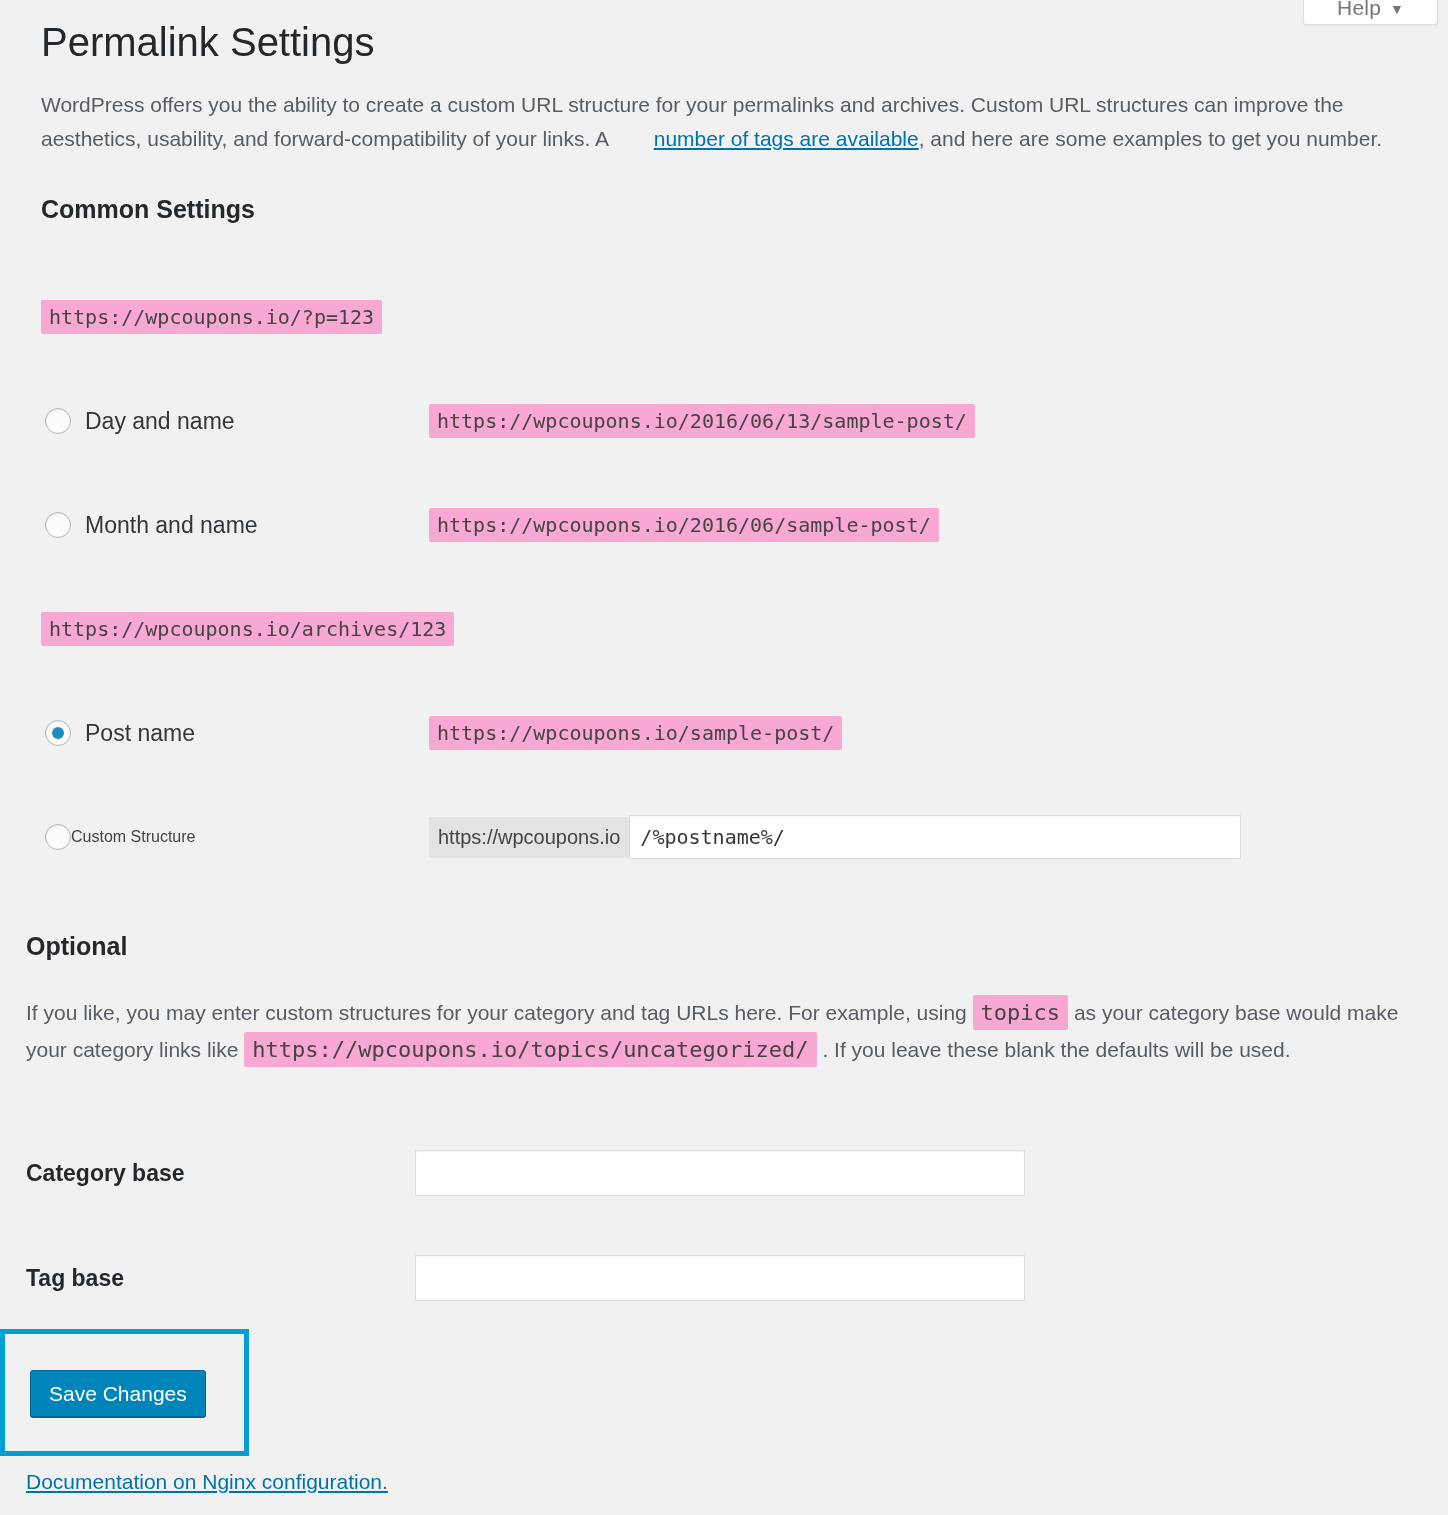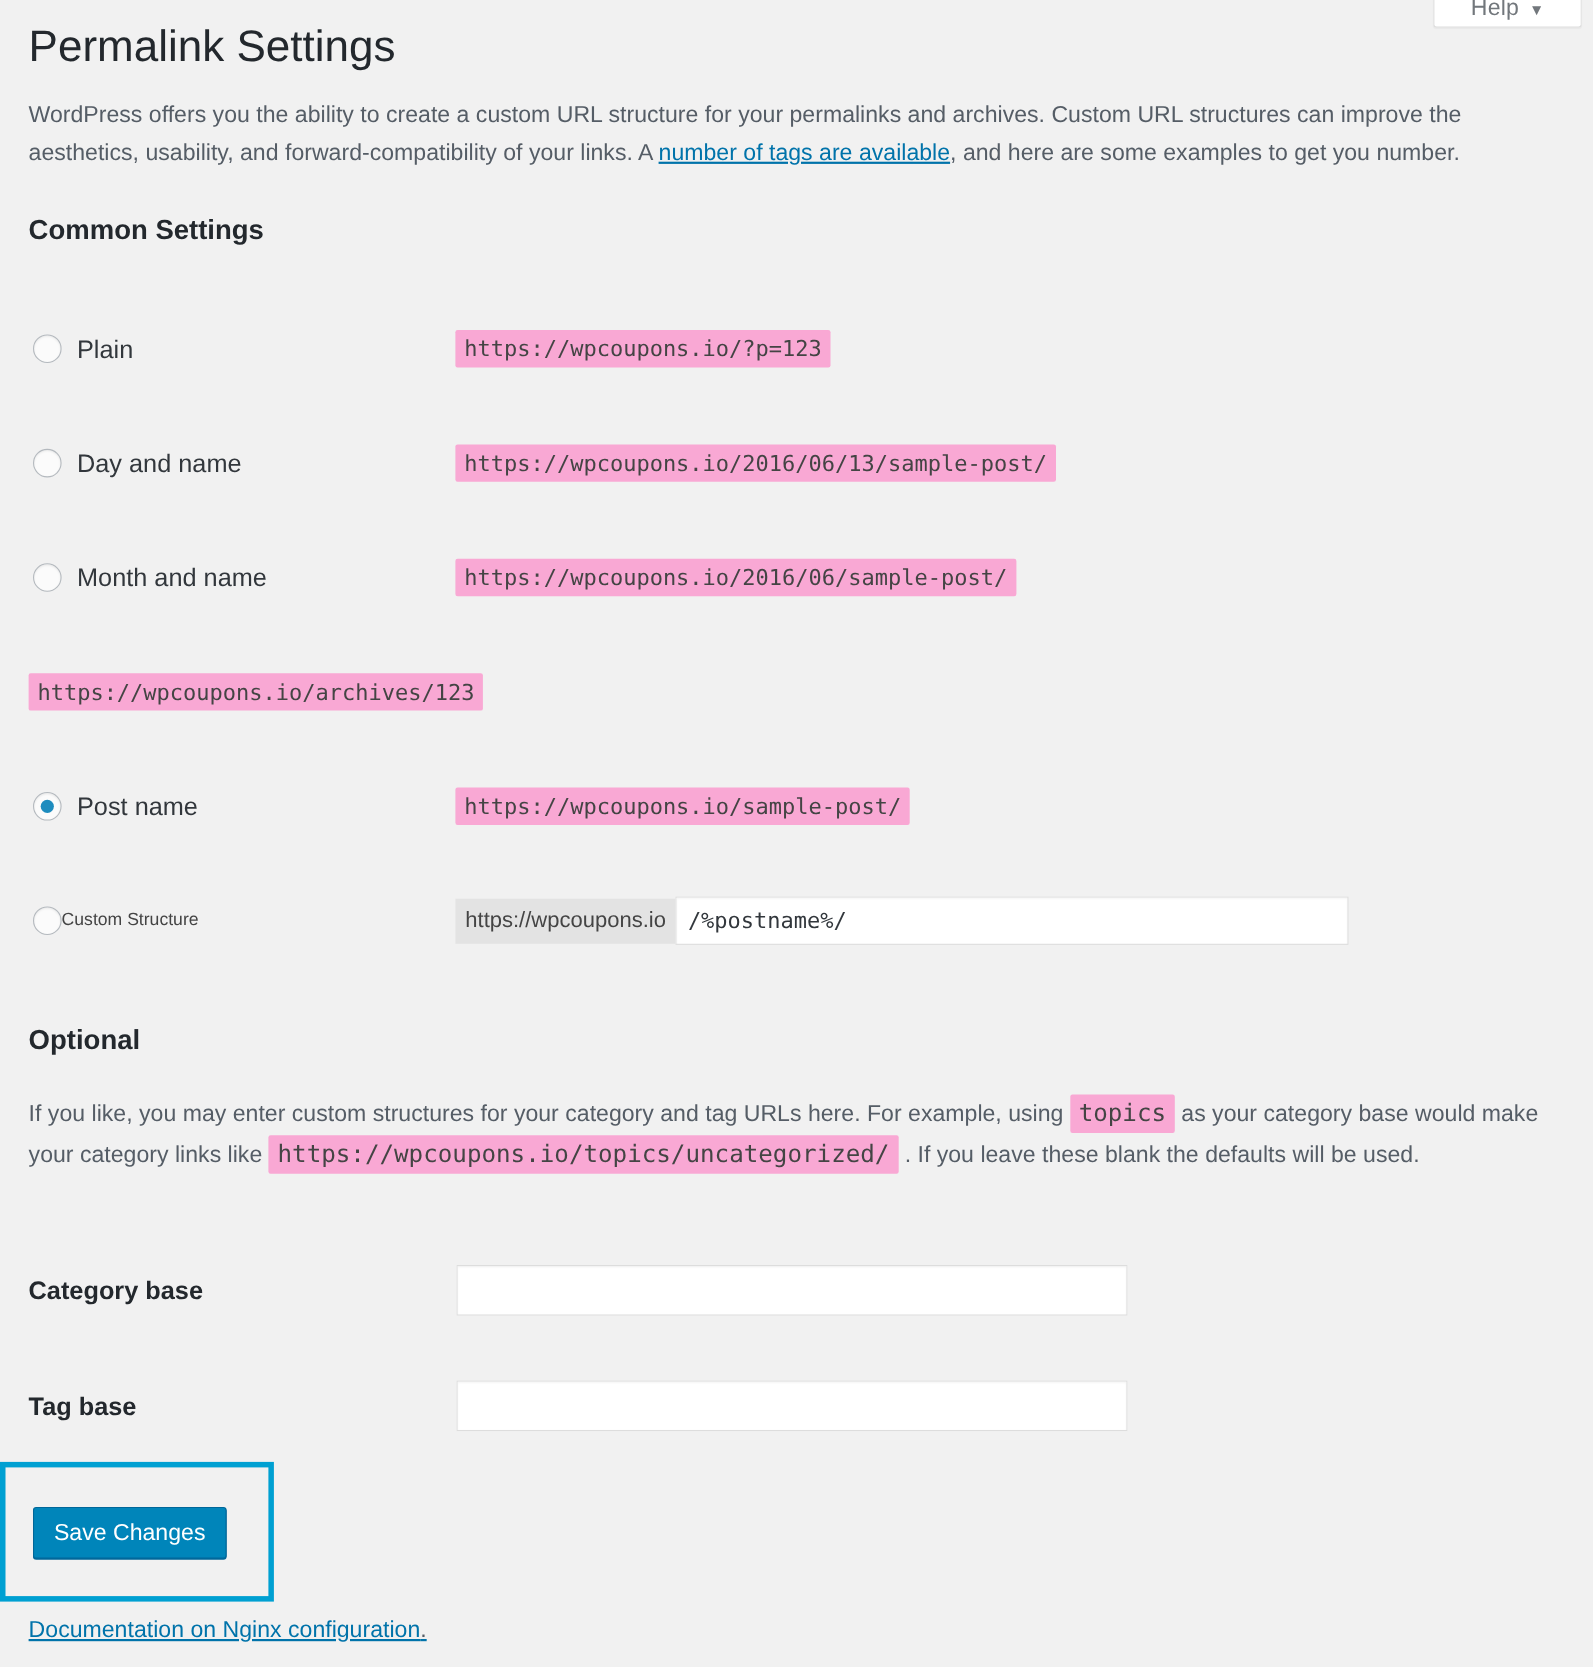--- a/index.html
+++ b/index.html
@@ -38,41 +38,42 @@
   }
   .help-btn .help-label { letter-spacing: 0.2px; }
   .help-btn .caret {
     font-size: 14px;
     margin-left: 9px;
     color: #72777c;
     line-height: 1.6;
   }
 
   
-  .wrap { padding: 0 26px; }
+  .wrap { padding: 0 41px; }
 
   h1.page-title {
     font-size: 40px;
     font-weight: 400;
     color: #23282d;
     margin: 0;
     padding: 18px 0 0 0;
     line-height: 1.2;
   }
 
   p.intro {
     font-size: 21px;
     line-height: 1.62;
     color: #555d66;
     margin: 22px 0 0 0;
     max-width: 1360px;
   }
   p.intro a, a.doc-link {
     color: #0073aa;
     text-decoration: underline;
+    margin-left: 40px;
   }
 
   h2.section-head {
     font-size: 25px;
     font-weight: bold;
     color: #23282d;
     margin: 36px 0 0 0;
     line-height: 1.4;
   }
   h2.optional-head {
@@ -252,24 +253,20 @@
 
   <h1 class="page-title">Permalink Settings</h1>
 
   <p class="intro"><span>WordPress offers you the ability to create a custom URL structure for your permalinks and archives. Custom URL structures can improve the aesthetics, usability, and forward-compatibility of your links. A </span><a href="#">number of tags are available</a><span>, and here are some examples to get you number.</span></p>
 
   <h2 class="section-head">Common Settings</h2>
 
   <div class="radio-table">
 
     <div class="radio-row">
-      <div class="rlabel-cell">
-        <span class="radio"></span>
-        <span class="rlabel">Plain</span>
-      </div>
       <code class="mono">https://wpcoupons.io/?p=123</code>
     </div>
 
     <div class="radio-row">
       <div class="rlabel-cell">
         <span class="radio"></span>
         <span class="rlabel">Day and name</span>
       </div>
       <code class="mono">https://wpcoupons.io/2016/06/13/sample-post/</code>
     </div>

